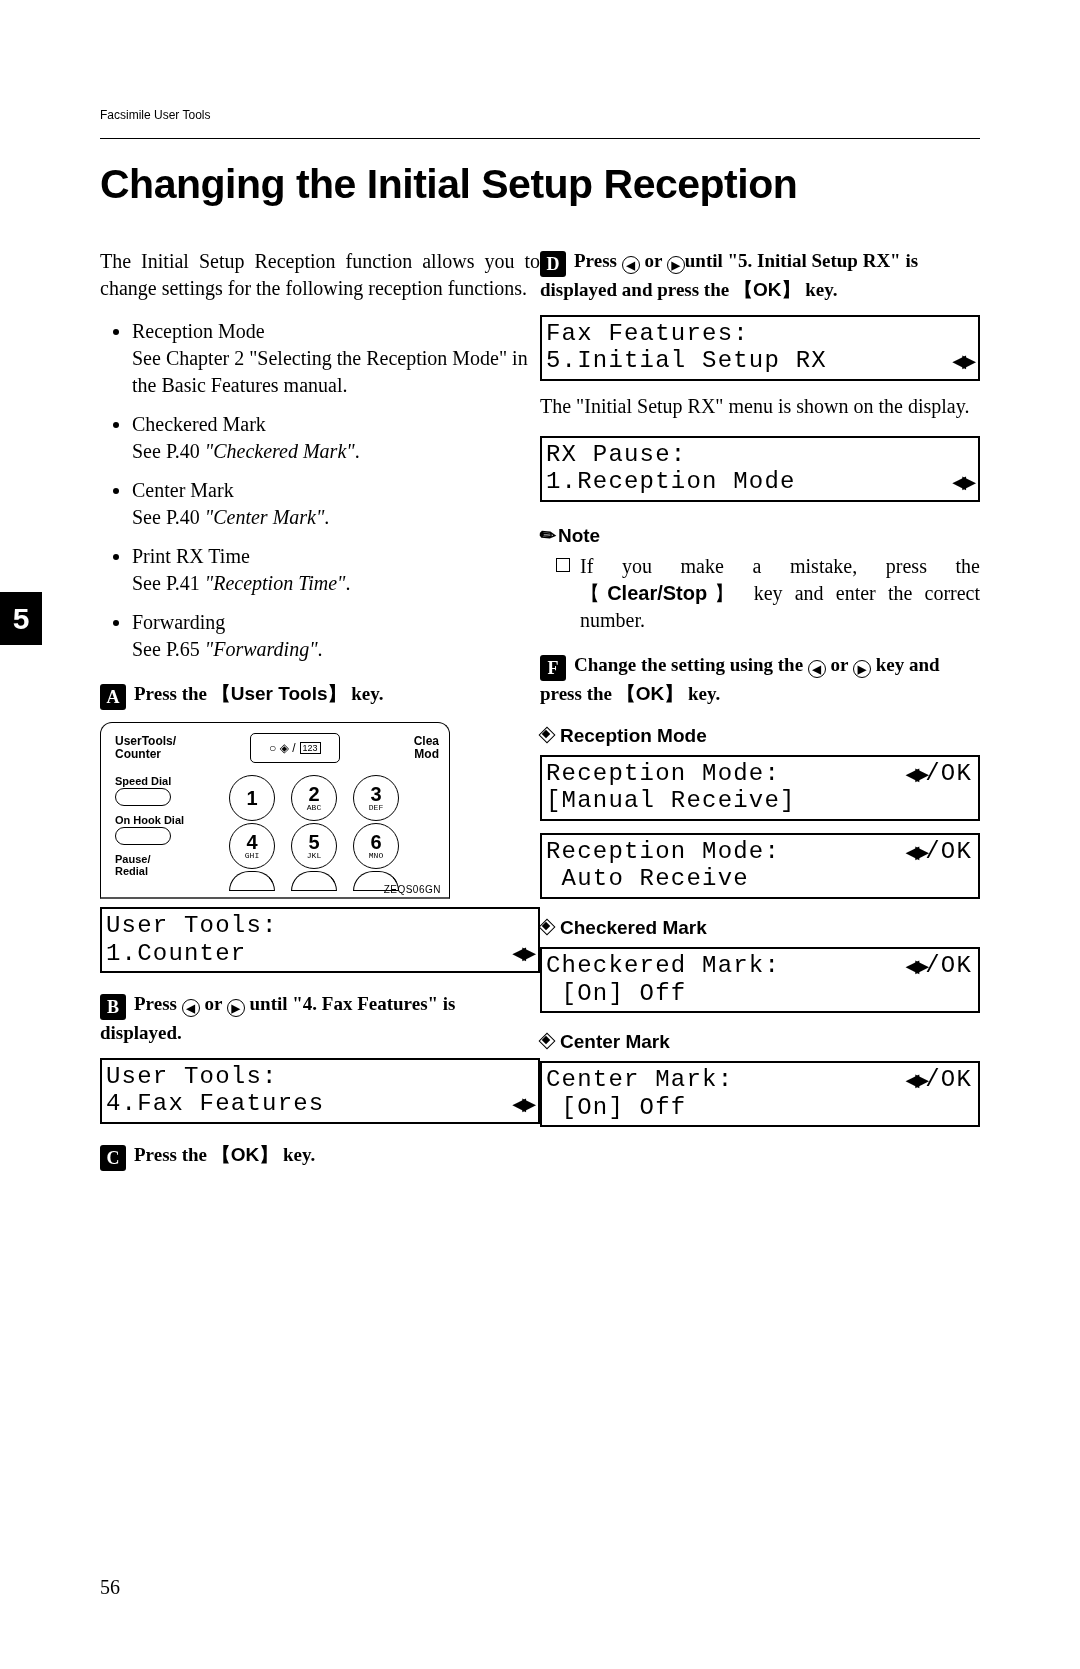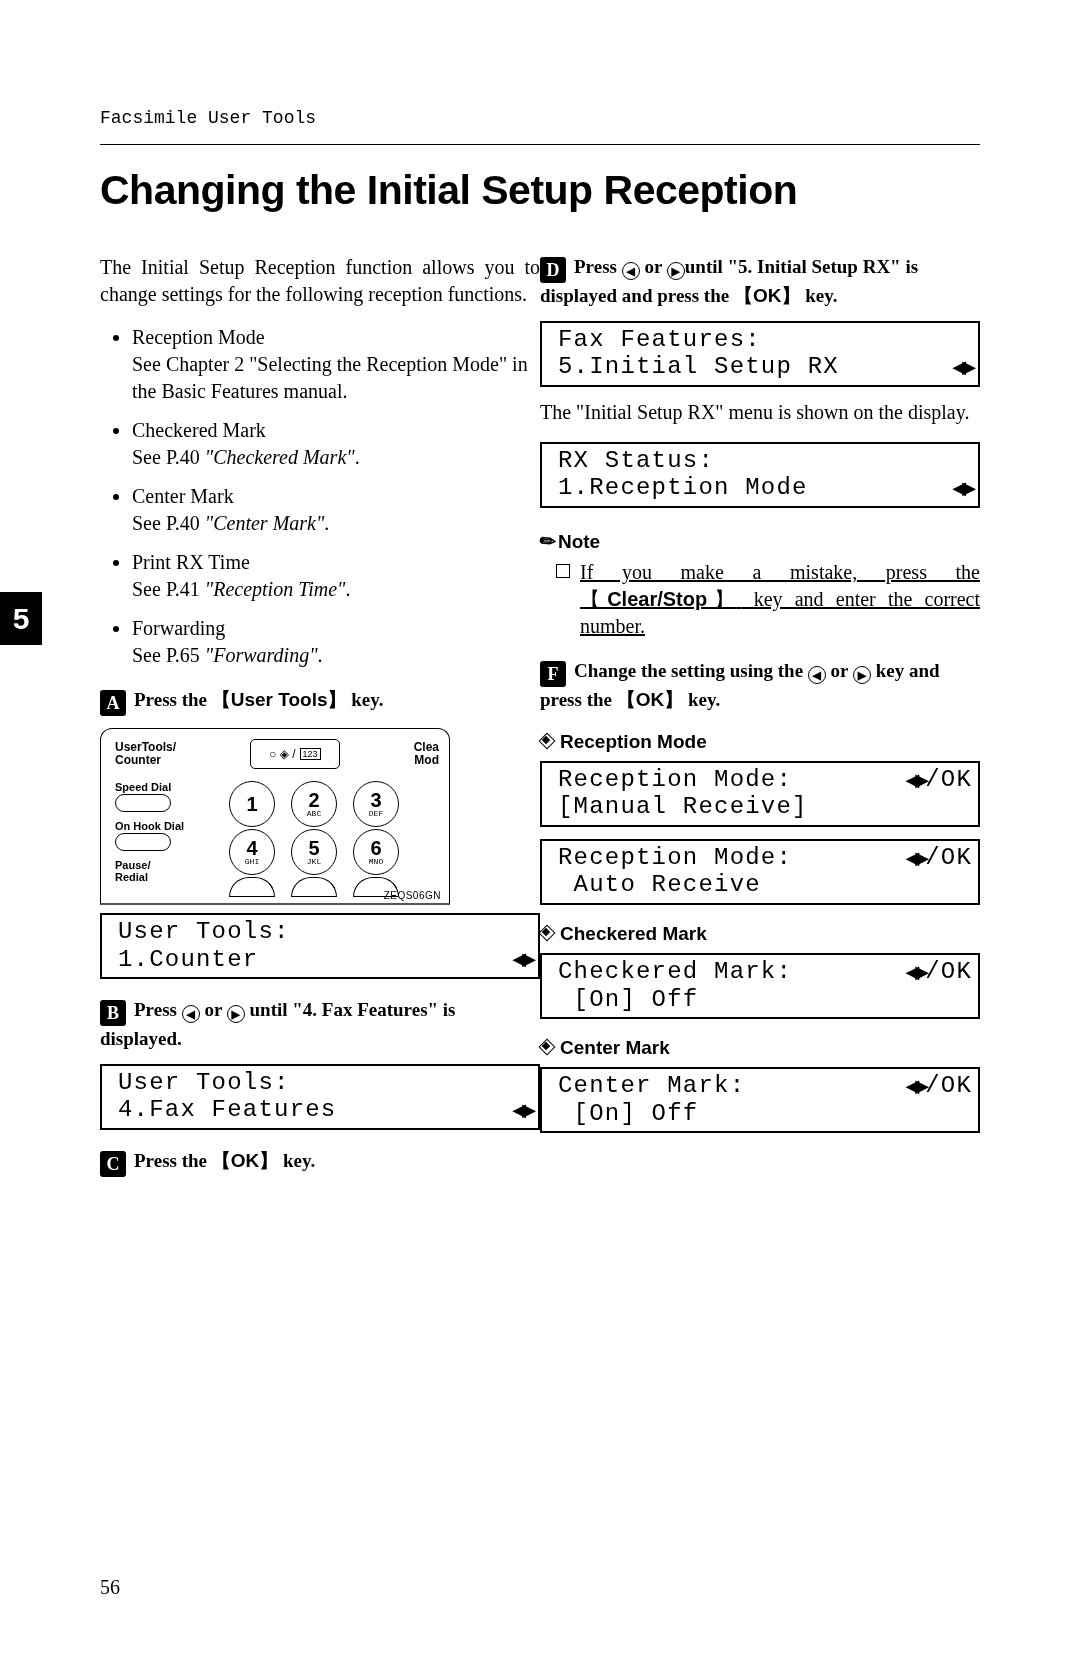--- a/index.html
+++ b/index.html
@@ -9,22 +9,22 @@
     font-family: Georgia, 'Times New Roman', serif;
     color: #000;
   }
   .page {
     width: 1080px;
     height: 1669px;
     position: relative;
     padding: 108px 100px 60px 100px;
   }
   .running-head {
-    font-size: 18px;
-    font-family: Liberation Mono, monospace;
+    font-size: 12px;
+    font-family: Liberation Sans, sans-serif;
     margin-bottom: 16px;
   }
   .hr {
     border: none;
     border-top: 1.5px solid #000;
     margin: 6px 0 20px 0;
   }
   .title {
     font-family: Helvetica, Arial, sans-serif;
     font-weight: 700;
@@ -120,21 +120,21 @@
     font-size: 11px;
     line-height: 16px;
     text-align: center;
     vertical-align: -2px;
     background: #fff;
   }
 
   
   .lcd {
     border: 2px solid #000;
-    padding: 3px 6px 4px 16px;
+    padding: 3px 6px 4px 4px;
     font-family: 'Courier New', monospace;
     font-size: 24px;
     letter-spacing: 1.2px;
     line-height: 1.15;
     margin: 8px 0 12px 0;
     position: relative;
   }
   .lcd .row {
     display: flex;
     justify-content: space-between;
@@ -168,21 +168,21 @@
   }
   .note-item .bx {
     display: inline-block;
     width: 14px;
     height: 14px;
     border: 1.5px solid #000;
     margin-right: 10px;
     margin-top: 5px;
     flex: none;
   }
-  .note-item .txt { text-align: justify; text-decoration: underline; }
+  .note-item .txt { text-align: justify; }
 
   
   .subhead {
     font-family: Helvetica, Arial, sans-serif;
     font-weight: 700;
     font-size: 19px;
     margin: 18px 0 6px 0;
   }
   .subhead .dia {
     display: inline-block;
@@ -432,21 +432,21 @@
 
       <div class="lcd">
         <div class="row"><span>Fax Features:</span></div>
         <div class="row"><span>5.Initial Setup RX</span><span class="navglyph">◀▶</span></div>
       </div>
 
       <p class="body">The "Initial Setup RX" menu is shown on the display.</p>
 
 
       <div class="lcd">
-        <div class="row"><span>RX Status:</span></div>
+        <div class="row"><span>RX Pause:</span></div>
         <div class="row"><span>1.Reception Mode</span><span class="navglyph">◀▶</span></div>
       </div>
 
       <div class="note-head">
         <span class="pencil">✎</span><span>Note</span>
       </div>
       <div class="note-item">
         <span class="bx"></span>
         <span class="txt">
           <span>If you make a mistake, press the </span>【<span class="keybracket">Clear/Stop</span>】<span> key and enter the correct number.</span>

